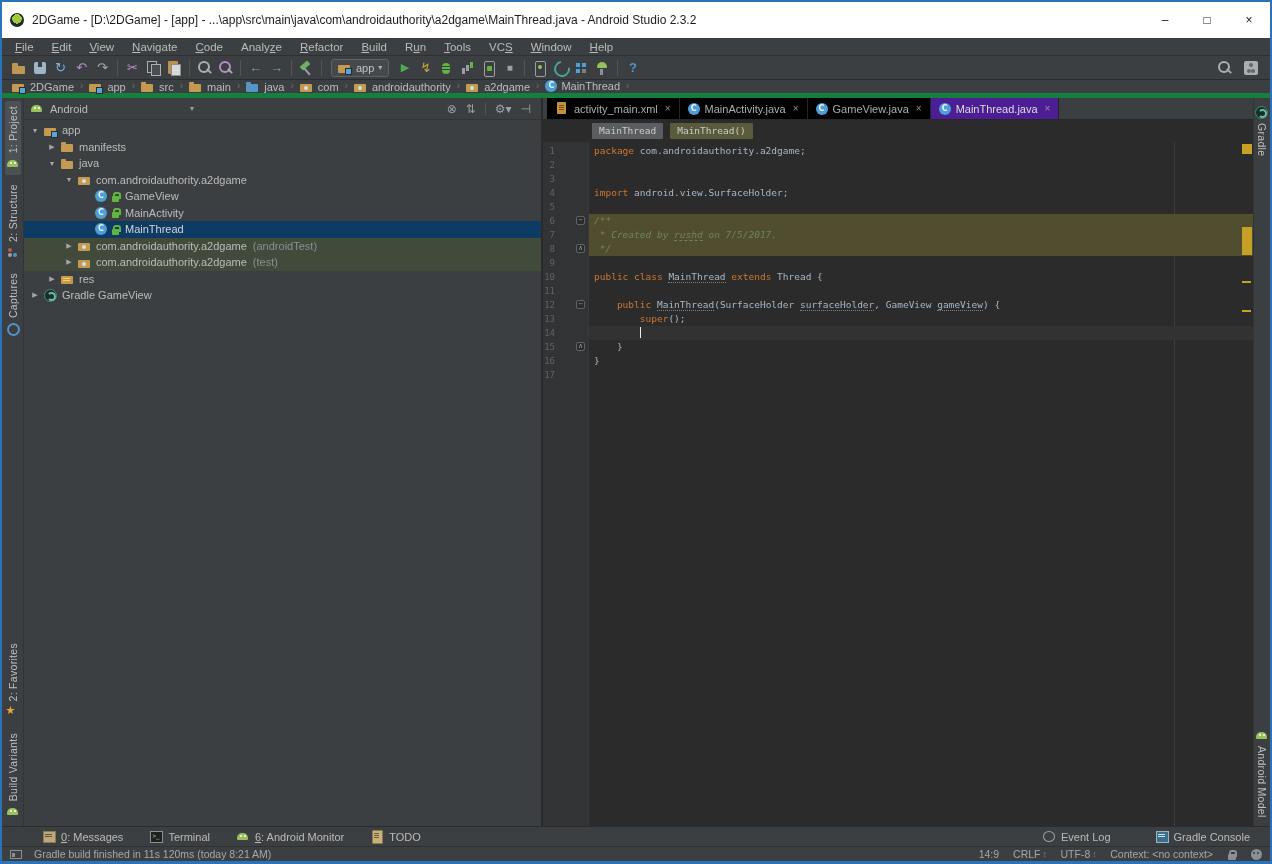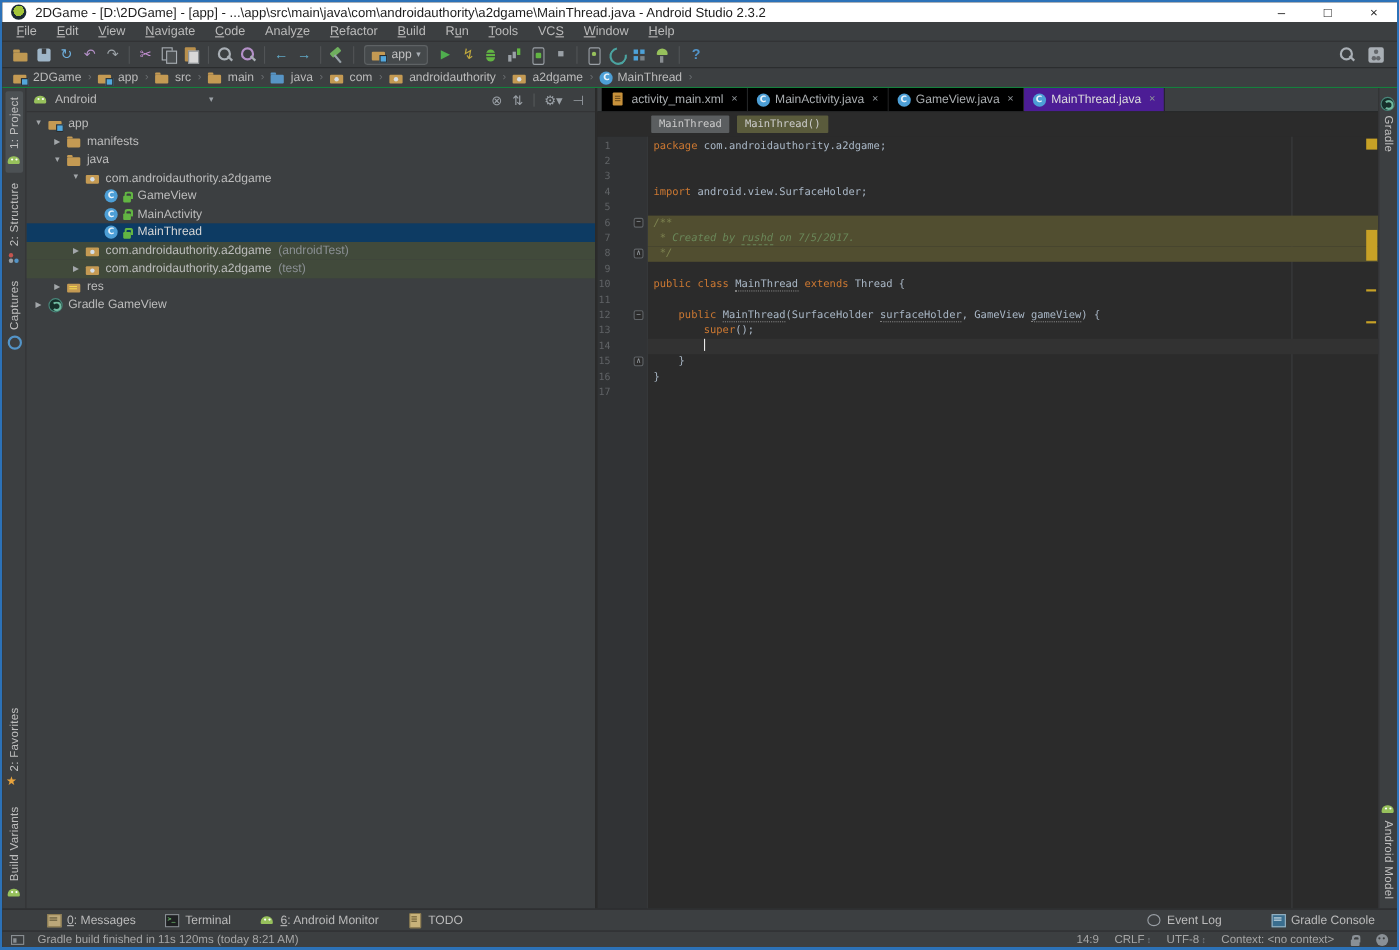--- a/index.html
+++ b/index.html
@@ -1,20 +1,20 @@
 <!DOCTYPE html>
 <html><head>
 <meta charset="utf-8">
 <style>
 *{margin:0;padding:0;box-sizing:border-box}
 html,body{width:1272px;height:864px}
 body{font-family:"Liberation Sans","DejaVu Sans",sans-serif;background:#2B2B2B;border:2px solid #2C72B8;border-bottom-width:3px;display:flex;flex-direction:column;overflow:hidden;color:#BBBBBB}
 u{text-decoration:underline}
 
-.titlebar{height:18px;background:#FFFFFF;display:flex;align-items:center;padding-left:8px;flex:0 0 auto}
+.titlebar{height:36px;background:#FFFFFF;display:flex;align-items:center;padding-left:8px;flex:0 0 auto}
 .app-icon{width:14px;height:14px;border-radius:50%;background:radial-gradient(circle at 50% 42%,#A4C639 0 44%,#1B2B34 45% 100%);margin-right:8px;flex:0 0 auto}
 .title-text{font-size:12px;color:#1D1D1D;white-space:nowrap}
 .win-controls{margin-left:auto;display:flex;height:100%}
 .wc{width:42px;display:flex;align-items:center;justify-content:center;font-size:12px;color:#222}
 
 .menubar{height:18px;background:#3C3F41;display:flex;align-items:center;padding-left:4px;border-bottom:1px solid #2E3032;flex:0 0 auto}
 .mi{padding:0 9px;font-size:11.5px;color:#BBB;cursor:default}
 
 .toolbar{height:24px;background:#3C3F41;display:flex;align-items:center;padding-left:6px;border-bottom:1px solid #2A2C2D;flex:0 0 auto}
 #toolbar-icons{display:flex;align-items:center}
@@ -49,21 +49,21 @@
 .ic-attach::before,.ic-avd::before{content:"";position:absolute;left:6px;top:3px;width:9px;height:14px;border:1px solid #9AA0A6;border-radius:2px;background:#3C3F41}
 .ic-attach::after{content:"";position:absolute;left:9px;top:8px;width:5px;height:5px;background:#62B543;border-radius:1px}
 .ic-avd::after{content:"";position:absolute;left:9px;top:7px;width:4px;height:4px;background:#97C15C;border-radius:50%}
 .ic-gradle-sync::before{content:"";position:absolute;left:4px;top:3px;width:12px;height:12px;border:2px solid #4BA3A0;border-radius:50%;border-top-color:transparent;transform:rotate(35deg)}
 .ic-project-structure::before{content:"";position:absolute;left:5px;top:5px;width:4px;height:4px;background:#4DA1D8;box-shadow:6px 0 0 #4DA1D8,0 6px 0 #4DA1D8,6px 6px 0 #7A8287}
 .ic-sdk::before{content:"";position:absolute;left:5px;top:4px;width:10px;height:6px;background:#97C15C;border-radius:5px 5px 1px 1px}
 .ic-sdk::after{content:"";position:absolute;left:8px;top:11px;width:3px;height:6px;background:#8A8F93}
 .ic-avatar::before{content:"";position:absolute;left:3px;top:3px;width:14px;height:14px;background:#A9AFB5;border-radius:2px}
 .ic-avatar::after{content:"";position:absolute;left:8px;top:5px;width:4px;height:4px;background:#63666A;border-radius:50%;box-shadow:-2px 6px 0 0 #63666A,2px 6px 0 0 #63666A}
 
-.navbar{height:18px;background:#3C3F41;border-bottom:1px solid #15803d;display:flex;align-items:center;padding-left:8px;font-size:11px;flex:0 0 auto}
+.navbar{height:18px;background:#3C3F41;border-bottom:5px solid #15803d;display:flex;align-items:flex-start;padding-left:8px;font-size:11px;flex:0 0 auto}
 .nbi{display:flex;align-items:center;gap:4px;color:#BBB;padding:0 2px}
 .nsep{color:#6A6E71;font-size:10px;padding:0 4px}
 
 .ni{display:inline-block;position:relative;width:14px;height:13px;flex:0 0 auto}
 .ni-folder::before,.ni-module::before,.ni-package::before,.ni-res::before{content:"";position:absolute;left:0;top:4px;width:12px;height:8px;background:#C49A53;border-radius:1px}
 .ni-folder::after{content:"";position:absolute;left:0;top:2px;width:5px;height:2px;background:#C49A53;border-radius:1px 1px 0 0}
 .ni-module::after{content:"";position:absolute;right:0;bottom:-1px;width:5px;height:5px;background:#53A7DC;border:1px solid #2B2B2B}
 .ni-java::before{content:"";position:absolute;left:0;top:4px;width:12px;height:8px;background:#5795C6;border-radius:1px}
 .ni-java::after{content:"";position:absolute;left:0;top:2px;width:5px;height:2px;background:#5795C6;border-radius:1px 1px 0 0}
 .ni-package::after{content:"";position:absolute;left:4px;top:6px;width:4px;height:4px;background:#D5DEE6;border-radius:50%}

